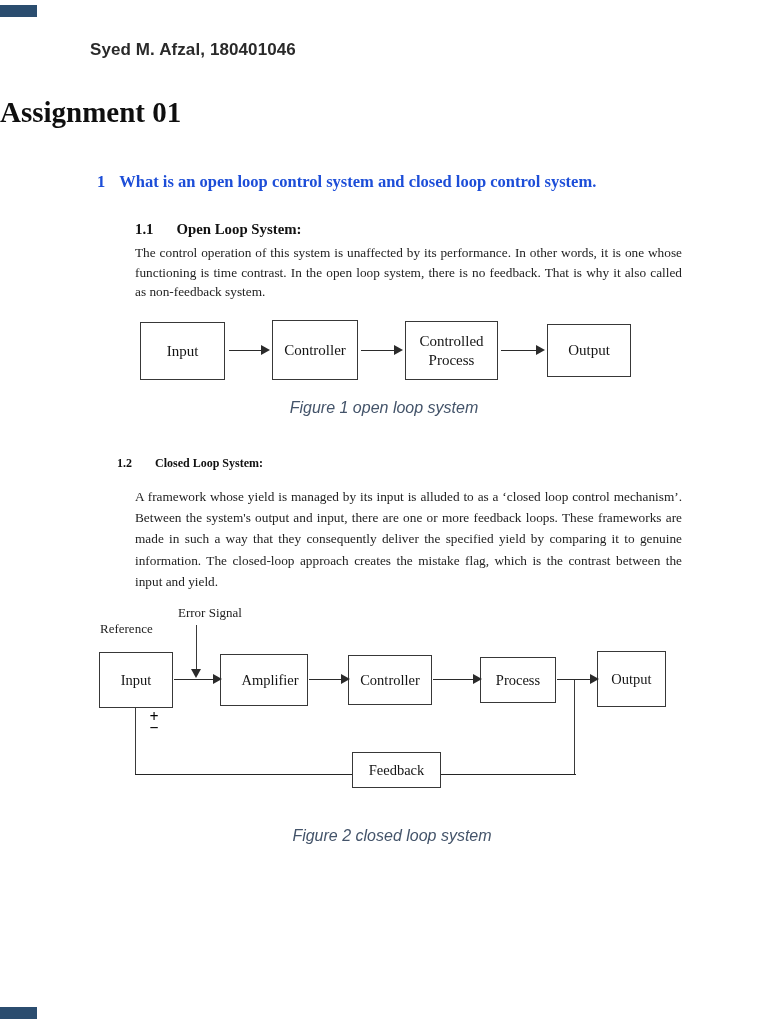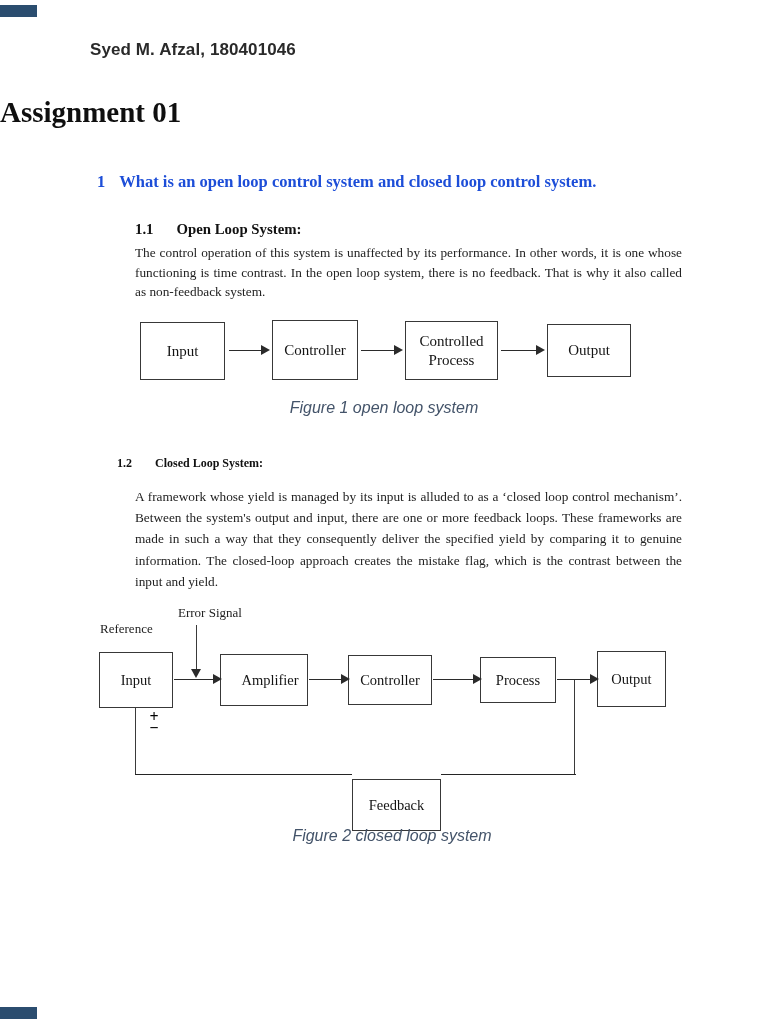--- a/index.html
+++ b/index.html
@@ -101,21 +101,21 @@
 
   <div class="abs" style="left:0; top:0; width:768px; height:0;">
     <div class="diagram-label" style="left:178px; top:605px;">Error Signal</div>
     <div class="diagram-label" style="left:100px; top:621px;">Reference</div>
 
     <div class="box small-font" style="left:99px; top:652px; width:74px; height:56px;">Input</div>
     <div class="box small-font" style="left:220px; top:654px; width:88px; height:52px;padding-left:16px;">Amplifier</div>
     <div class="box small-font" style="left:348px; top:655px; width:84px; height:50px;">Controller</div>
     <div class="box small-font" style="left:480px; top:657px; width:76px; height:46px;">Process</div>
     <div class="box small-font" style="left:597px; top:651px; width:69px; height:56px;">Output</div>
-    <div class="box small-font" style="left:352px; top:779px; width:89px; height:52px;">Feedback</div>
+    <div class="box small-font" style="left:352px; top:752px; width:89px; height:36px;">Feedback</div>
 
     <div class="varrow" style="left:196px; top:625px; height:51px;"></div>
     <div class="harrow" style="left:174px; top:679px; width:46px;"></div>
     <div class="harrow" style="left:309px; top:679px; width:39px;"></div>
     <div class="harrow" style="left:433px; top:679px; width:47px;"></div>
     <div class="harrow" style="left:557px; top:679px; width:40px;"></div>
     <div class="vline" style="left:574px; top:680px; height:95px;"></div>
     <div class="vline" style="left:135px; top:708px; height:67px;"></div>
     <div class="plusminus" style="left:145px; top:711px; width:18px;">
       <span>+</span>

